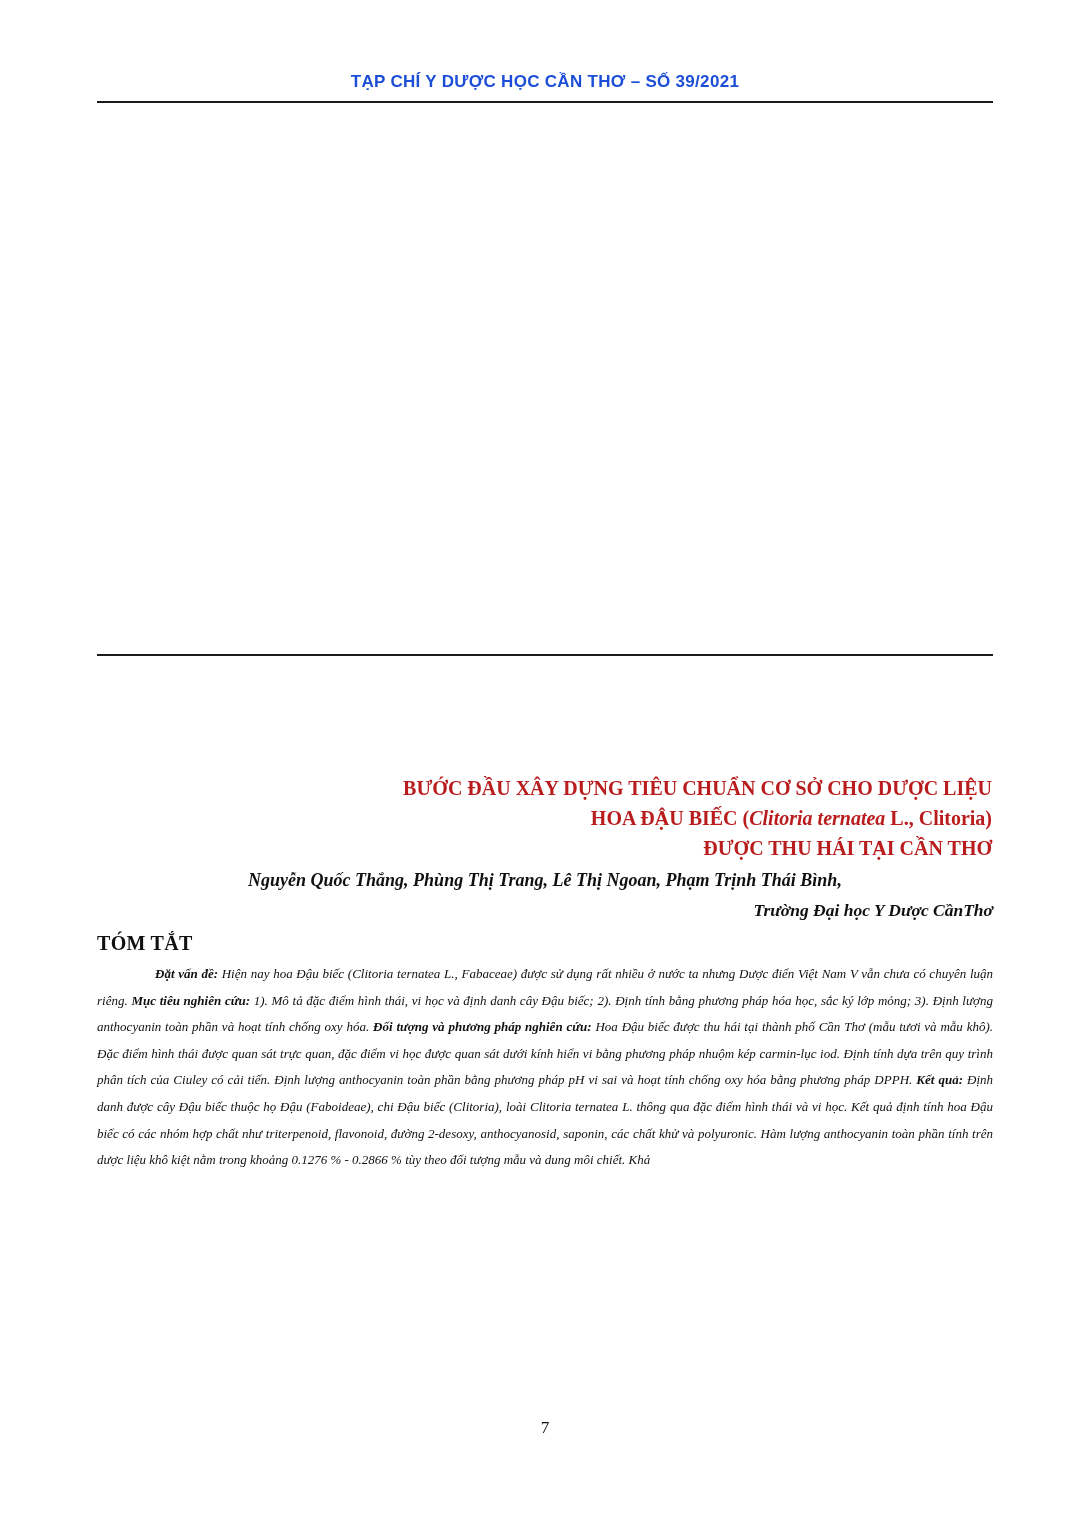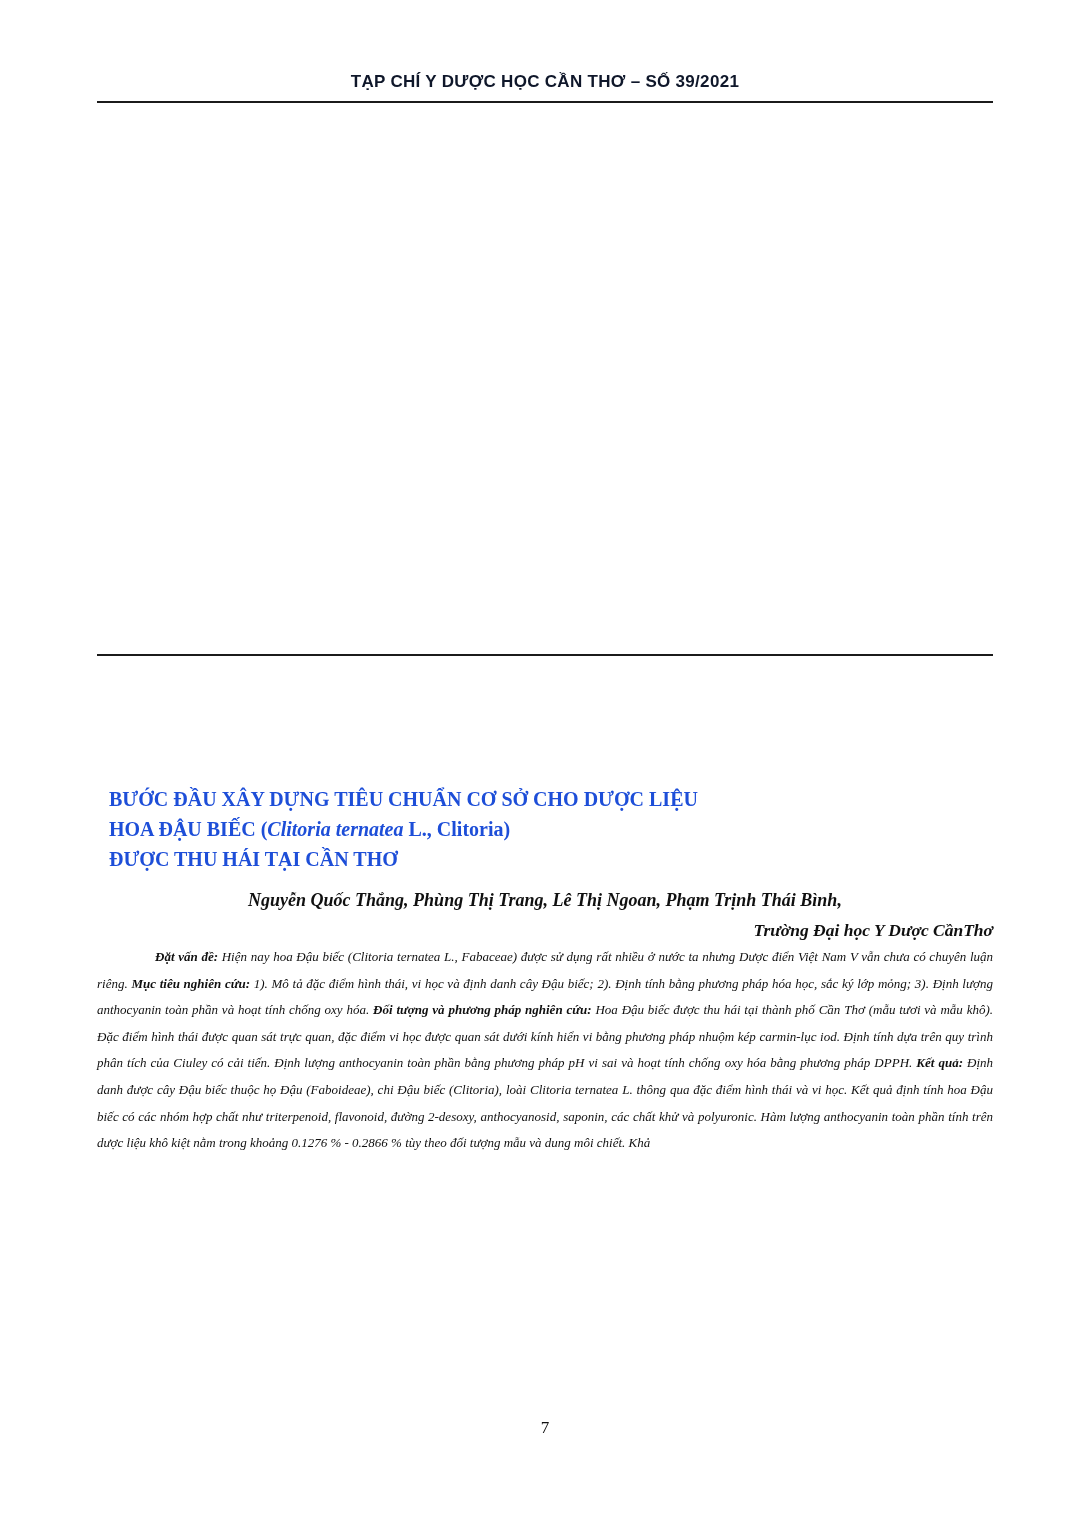--- a/index.html
+++ b/index.html
@@ -23,21 +23,21 @@
     top: 72px;
     left: 97px;
     width: 896px;
     text-align: center;
   }
   .journal-title {
     font-family: "Liberation Sans", "DejaVu Sans", sans-serif;
     font-weight: bold;
     font-size: 17px;
     letter-spacing: 0.3px;
-    color: #0f172a;
+    color: #1d4ed8;
   }
   .head-rule {
     margin-top: 9px;
     border: 0;
     border-top: 2px solid #1b1b1b;
     height: 0;
   }
   
   .mid-rule {
     position: absolute;
@@ -50,26 +50,26 @@
     margin: 0;
   }
   
   .article {
     position: absolute;
     top: 772px;
     left: 97px;
     width: 896px;
   }
   .title {
-    margin: 12px;
+    margin: 1px;
     font-size: 20px;
     font-weight: bold;
-    text-align: left;
+    text-align: right;
     line-height: 30px;
-    color: #1d4ed8;
+    color: #b91c1c;
   }
   .title .species {
     font-style: italic;
     font-weight: bold;
   }
   .authors {
     margin-top: 3px;
     font-size: 18px;
     font-weight: bold;
     font-style: italic;
@@ -138,20 +138,21 @@
     </h1>
 
     <div class="authors">
       <div>Nguyễn Quốc Thắng, Phùng Thị Trang, Lê Thị Ngoan, Phạm Trịnh Thái Bình,</div>
     </div>
 
     <div class="affiliation-block">
       <div>Trường Đại học Y Dược CầnThơ</div>
     </div>
 
+    <h2 class="abstract-heading">TÓM TẮT</h2>
 
     <p class="abstract"><span class="lead">Đặt vấn đề: </span><span>Hiện nay hoa Đậu biếc (Clitoria ternatea L., Fabaceae) được sử dụng rất nhiều ở nước ta nhưng Dược điển Việt Nam V vẫn chưa có chuyên luận riêng. </span><span class="lead">Mục tiêu nghiên cứu: </span><span>1). Mô tả đặc điểm hình thái, vi học và định danh cây Đậu biếc; 2). Định tính bằng phương pháp hóa học, sắc ký lớp mỏng; 3). Định lượng anthocyanin toàn phần và hoạt tính chống oxy hóa. </span><span class="lead">Đối tượng và phương pháp nghiên cứu: </span><span>Hoa Đậu biếc được thu hái tại thành phố Cần Thơ (mẫu tươi và mẫu khô). Đặc điểm hình thái được quan sát trực quan, đặc điểm vi học được quan sát dưới kính hiển vi bằng phương pháp nhuộm kép carmin-lục iod. Định tính dựa trên quy trình phân tích của Ciuley có cải tiến. Định lượng anthocyanin toàn phần bằng phương pháp pH vi sai và hoạt tính chống oxy hóa bằng phương pháp DPPH. </span><span class="lead">Kết quả: </span><span>Định danh được cây Đậu biếc thuộc họ Đậu (Faboideae), chi Đậu biếc (Clitoria), loài Clitoria ternatea L. thông qua đặc điểm hình thái và vi học. Kết quả định tính hoa Đậu biếc có các nhóm hợp chất như triterpenoid, flavonoid, đường 2-desoxy, anthocyanosid, saponin, các chất khử và polyuronic. Hàm lượng anthocyanin toàn phần tính trên dược liệu khô kiệt nằm trong khoảng 0.1276 % - 0.2866 % tùy theo đối tượng mẫu và dung môi chiết. Khả</span></p>
 
   </div>
 
   <div class="page-number">7</div>
 
 </div>
 
 </body></html>

